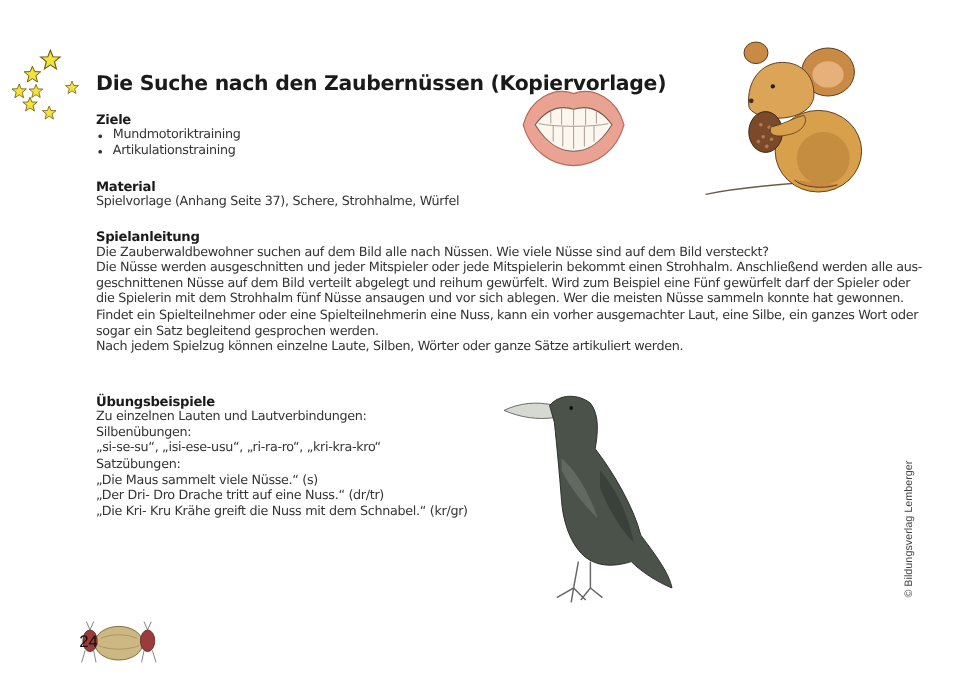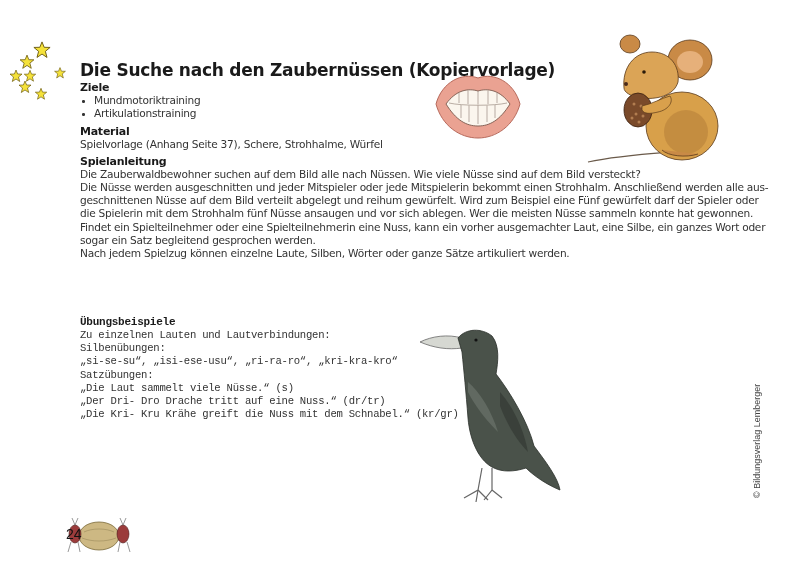--- a/index.html
+++ b/index.html
@@ -31,21 +31,21 @@
     }
     .title {
       font-weight: bold;
       font-size: 17px;
       margin: 0 0 4px 0;
       color: #1a1a1a;
     }
     .heading {
       font-weight: bold;
       font-size: 11px;
-      margin: 4px 0 0 0;
+      margin: 16px 0 0 0;
       line-height: 13px;
       color: #1a1a1a;
     }
     .p { margin: 0; white-space: nowrap; color: #333; }
     ul.bullets { list-style: none; margin: 0; padding: 0; }
     ul.bullets li { position: relative; padding-left: 14px; color: #333; }
     ul.bullets li::before {
       content: "";
       position: absolute;
       left: 2px;
@@ -56,21 +56,20 @@
       border-radius: 50%;
     }
 
     .section-examples {
       position: absolute;
       left: 80px;
       top: 312px;
       font-size: 10.6px;
       line-height: 13.2px;
       letter-spacing: -0.25px;
-      font-family: Liberation Mono, monospace;
     }
 
     .illus { position: absolute; }
     .mouth { left: 432px; top: 66px; width: 92px; height: 76px; }
     .mouse { left: 586px; top: 26px; width: 140px; height: 140px; }
     .crow { left: 418px; top: 322px; width: 150px; height: 188px; }
     .illus svg { width: 100%; height: 100%; }
 
     .copyright {
       position: absolute;
@@ -145,21 +144,21 @@
     <div class="p">sogar ein Satz begleitend gesprochen werden.</div>
     <div class="p">Nach jedem Spielzug können einzelne Laute, Silben, Wörter oder ganze Sätze artikuliert werden.</div>
   </div>
 
   <div class="section-examples">
     <div class="heading">Übungsbeispiele</div>
     <div class="p">Zu einzelnen Lauten und Lautverbindungen:</div>
     <div class="p">Silbenübungen:</div>
     <div class="p">„si-se-su“, „isi-ese-usu“, „ri-ra-ro“, „kri-kra-kro“</div>
     <div class="p">Satzübungen:</div>
-    <div class="p">„Die Laut sammelt viele Nüsse.“ (s)</div>
+    <div class="p">„Die Maus sammelt viele Nüsse.“ (s)</div>
     <div class="p">„Der Dri- Dro Drache tritt auf eine Nuss.“ (dr/tr)</div>
     <div class="p">„Die Kri- Kru Krähe greift die Nuss mit dem Schnabel.“ (kr/gr)</div>
   </div>
 
   <div class="illus mouth">
     <svg viewBox="0 0 92 76">
       <path d="M4,38 C10,16 30,6 46,12 C62,6 82,16 88,38 C82,60 64,72 46,72 C28,72 10,60 4,38 Z" fill="#eaa292" stroke="#b76a5c" stroke-width="1"></path>
       <path d="M14,38 C24,24 36,22 46,25 C56,22 68,24 78,38 C68,54 58,60 46,60 C34,60 24,54 14,38 Z" fill="#fbf6ee" stroke="#7a5a4e" stroke-width="0.9"></path>
       <g stroke="#8b7a70" stroke-width="0.6" fill="none">
         <path d="M17,37 C30,40 62,40 75,37"></path>

